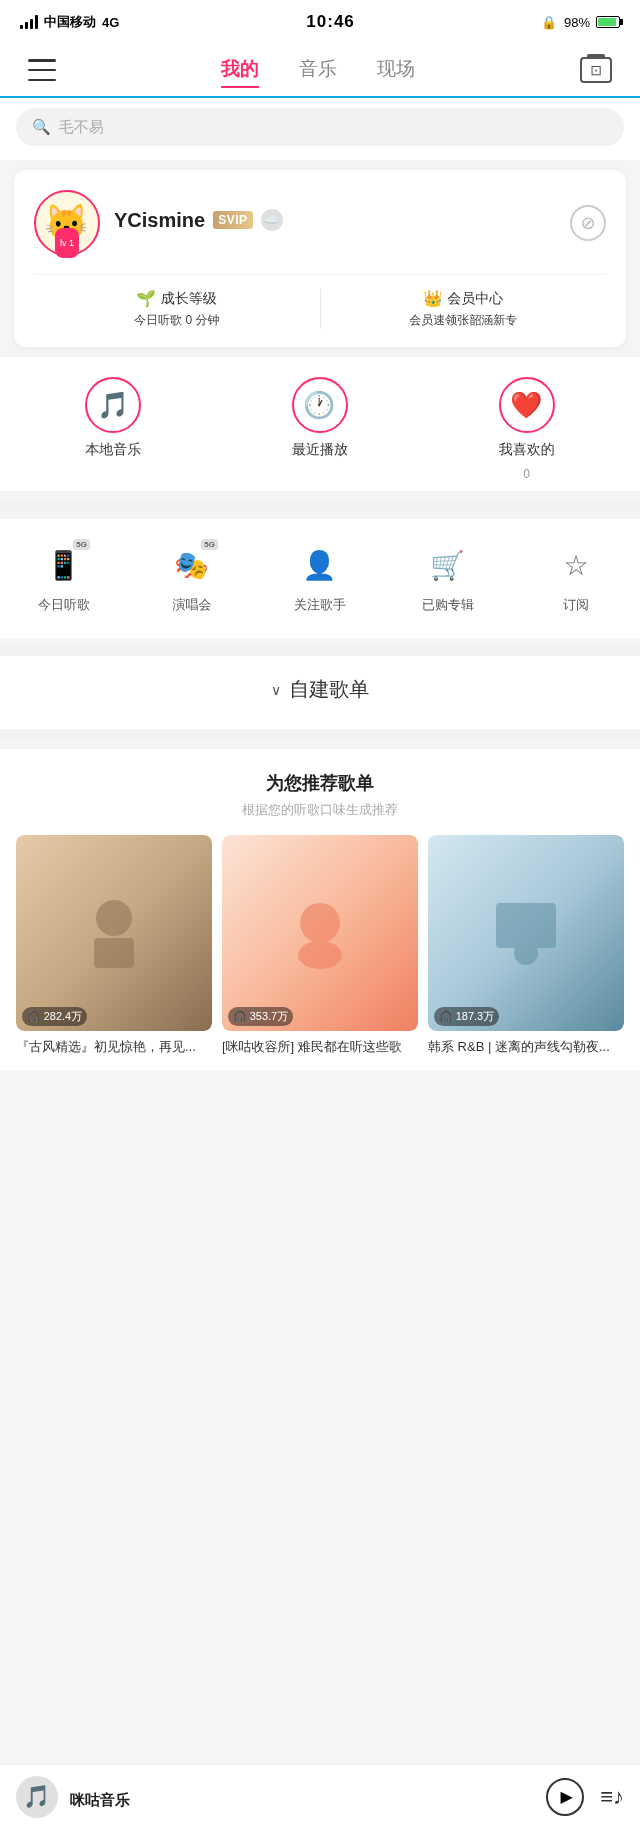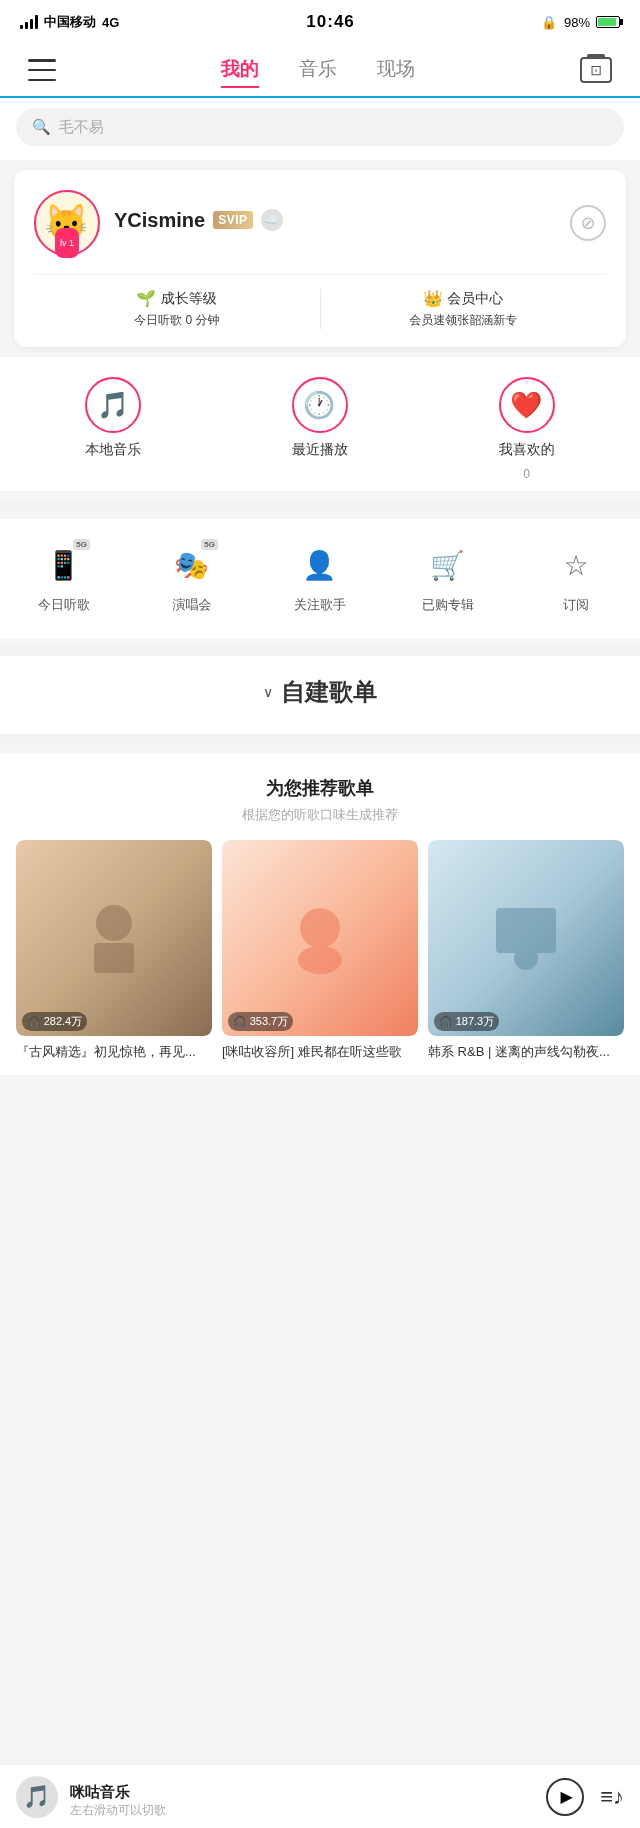--- a/index.html
+++ b/index.html
@@ -378,22 +378,22 @@
       padding: 20px 20px 10px;
     }
     .playlist-header {
       display: flex;
       align-items: center;
       justify-content: center;
       gap: 8px;
       margin-bottom: 16px;
     }
     .playlist-header-title {
-      font-size: 24px;
-      font-weight: 700;
+      font-size: 20px;
+      font-weight: 400;
       color: #333;
     }
     .chevron-icon { color: #555; font-size: 14px; }
 
     .new-playlist-btn {
       background: #f8f8f8;
       border-radius: 8px;
       height: 60px;
       display: flex;
       align-items: center;
@@ -753,19 +753,18 @@
 </div>
 
 <div style="height:80px"></div>
 
 <div class="mini-player">
   <div class="mini-player-avatar">
     <span>🎵</span>
   </div>
   <div class="mini-player-info">
     <div class="mini-player-title">咪咕音乐</div>
-    <div class="mini-player-sub">左右滑动可以切歌</div>
   </div>
   <div class="mini-player-controls">
     <div class="play-btn">▶</div>
     <div class="playlist-btn">≡♪</div>
   </div>
 </div>
 
 </body></html>

